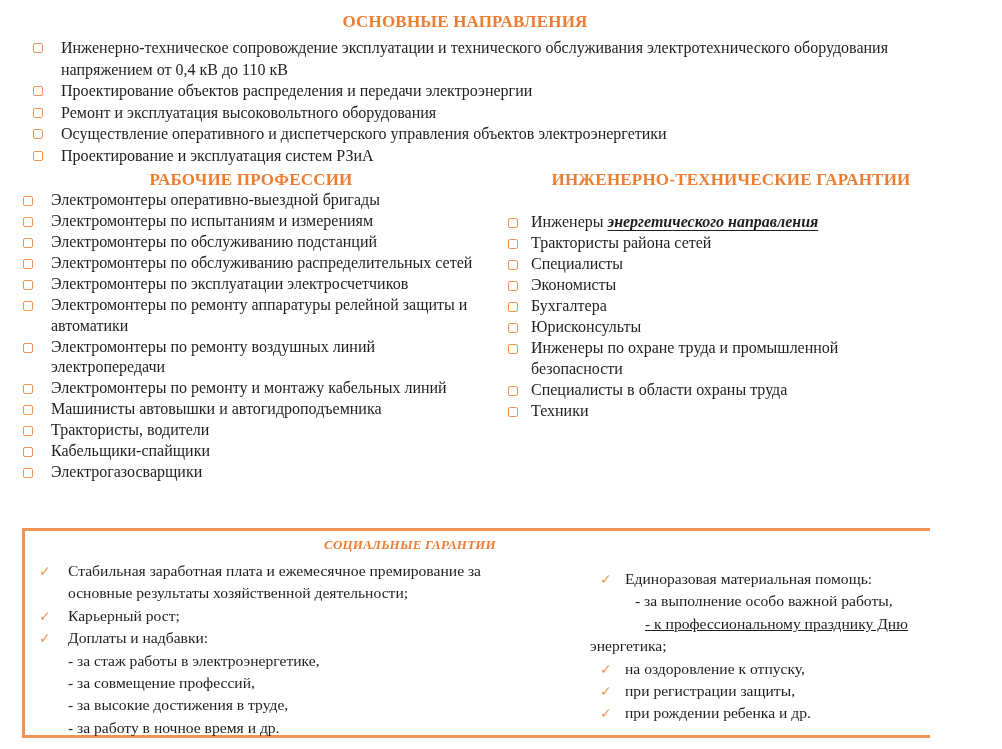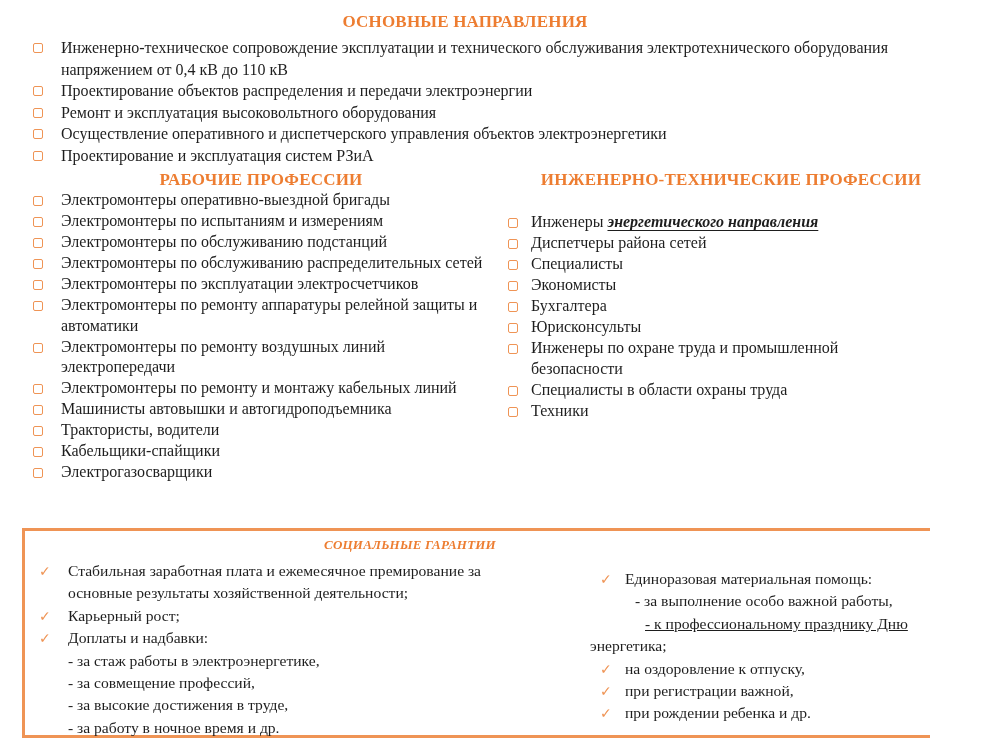--- a/index.html
+++ b/index.html
@@ -15,21 +15,21 @@
   #main-title{position:absolute;top:12px;left:0;width:100%;}
   #top-list{position:absolute;top:37px;left:30px;width:882px;}
   .li{display:flex;align-items:flex-start;}
   #top-list .li{line-height:21.6px;font-size:16px;}
   .sq{flex:0 0 31px;position:relative;height:21px;}
   .sq::before{
     content:"";position:absolute;left:3px;top:6px;width:8px;height:8px;
     border:1.7px solid var(--light);border-radius:2px;
   }
   .col{position:absolute;top:170px;}
-  #col-left{left:30px;width:462px;}
+  #col-left{left:20px;width:462px;}
   #col-right{left:505px;width:452px;}
   .col .list{margin-top:0;}
   #col-right .list{margin-top:22px;}
   .col .li{line-height:20.8px;font-size:16px;}
   .col .t{display:block;}
   #col-left .t{max-width:431px;}
   #col-right .sq{flex:0 0 26px;}
   #col-right .t{max-width:372px;}
   .em{font-weight:700;font-style:italic;text-decoration:underline;text-underline-offset:3px;}
   #box{
@@ -132,29 +132,29 @@
           <span class="t">Кабельщики-спайщики</span>
         </div>
         <div class="li">
           <span class="sq"></span>
           <span class="t">Электрогазосварщики</span>
         </div>
       </div>
   </div>
 
   <div id="col-right" class="col">
-    <h2 class="section-title">ИНЖЕНЕРНО-ТЕХНИЧЕСКИЕ ПРОФЕССИИ</h2>
+    <h2 class="section-title">ИНЖЕНЕРНО-ТЕХНИЧЕСКИЕ ГАРАНТИИ</h2>
     <div class="list">
         <div class="li">
           <span class="sq"></span>
           <span class="t">Инженеры <span class="em">энергетического направления</span></span>
         </div>
         <div class="li">
           <span class="sq"></span>
-          <span class="t">Диспетчеры района сетей</span>
+          <span class="t">Трактористы района сетей</span>
         </div>
         <div class="li">
           <span class="sq"></span>
           <span class="t">Специалисты</span>
         </div>
         <div class="li">
           <span class="sq"></span>
           <span class="t">Экономисты</span>
         </div>
         <div class="li">
@@ -207,21 +207,21 @@
         </div>
         <div class="sub dash">- за выполнение особо важной работы,</div>
         <div class="sub dash2">- к профессиональному празднику Дню</div>
         <div class="sub flush">энергетика;</div>
         <div class="li">
           <span class="chk">✓</span>
           <span class="t">на оздоровление к отпуску,</span>
         </div>
         <div class="li">
           <span class="chk">✓</span>
-          <span class="t">при регистрации важной,</span>
+          <span class="t">при регистрации защиты,</span>
         </div>
         <div class="li">
           <span class="chk">✓</span>
           <span class="t">при рождении ребенка и др.</span>
         </div>
       </div>
   </div>
 
 </div>
 

